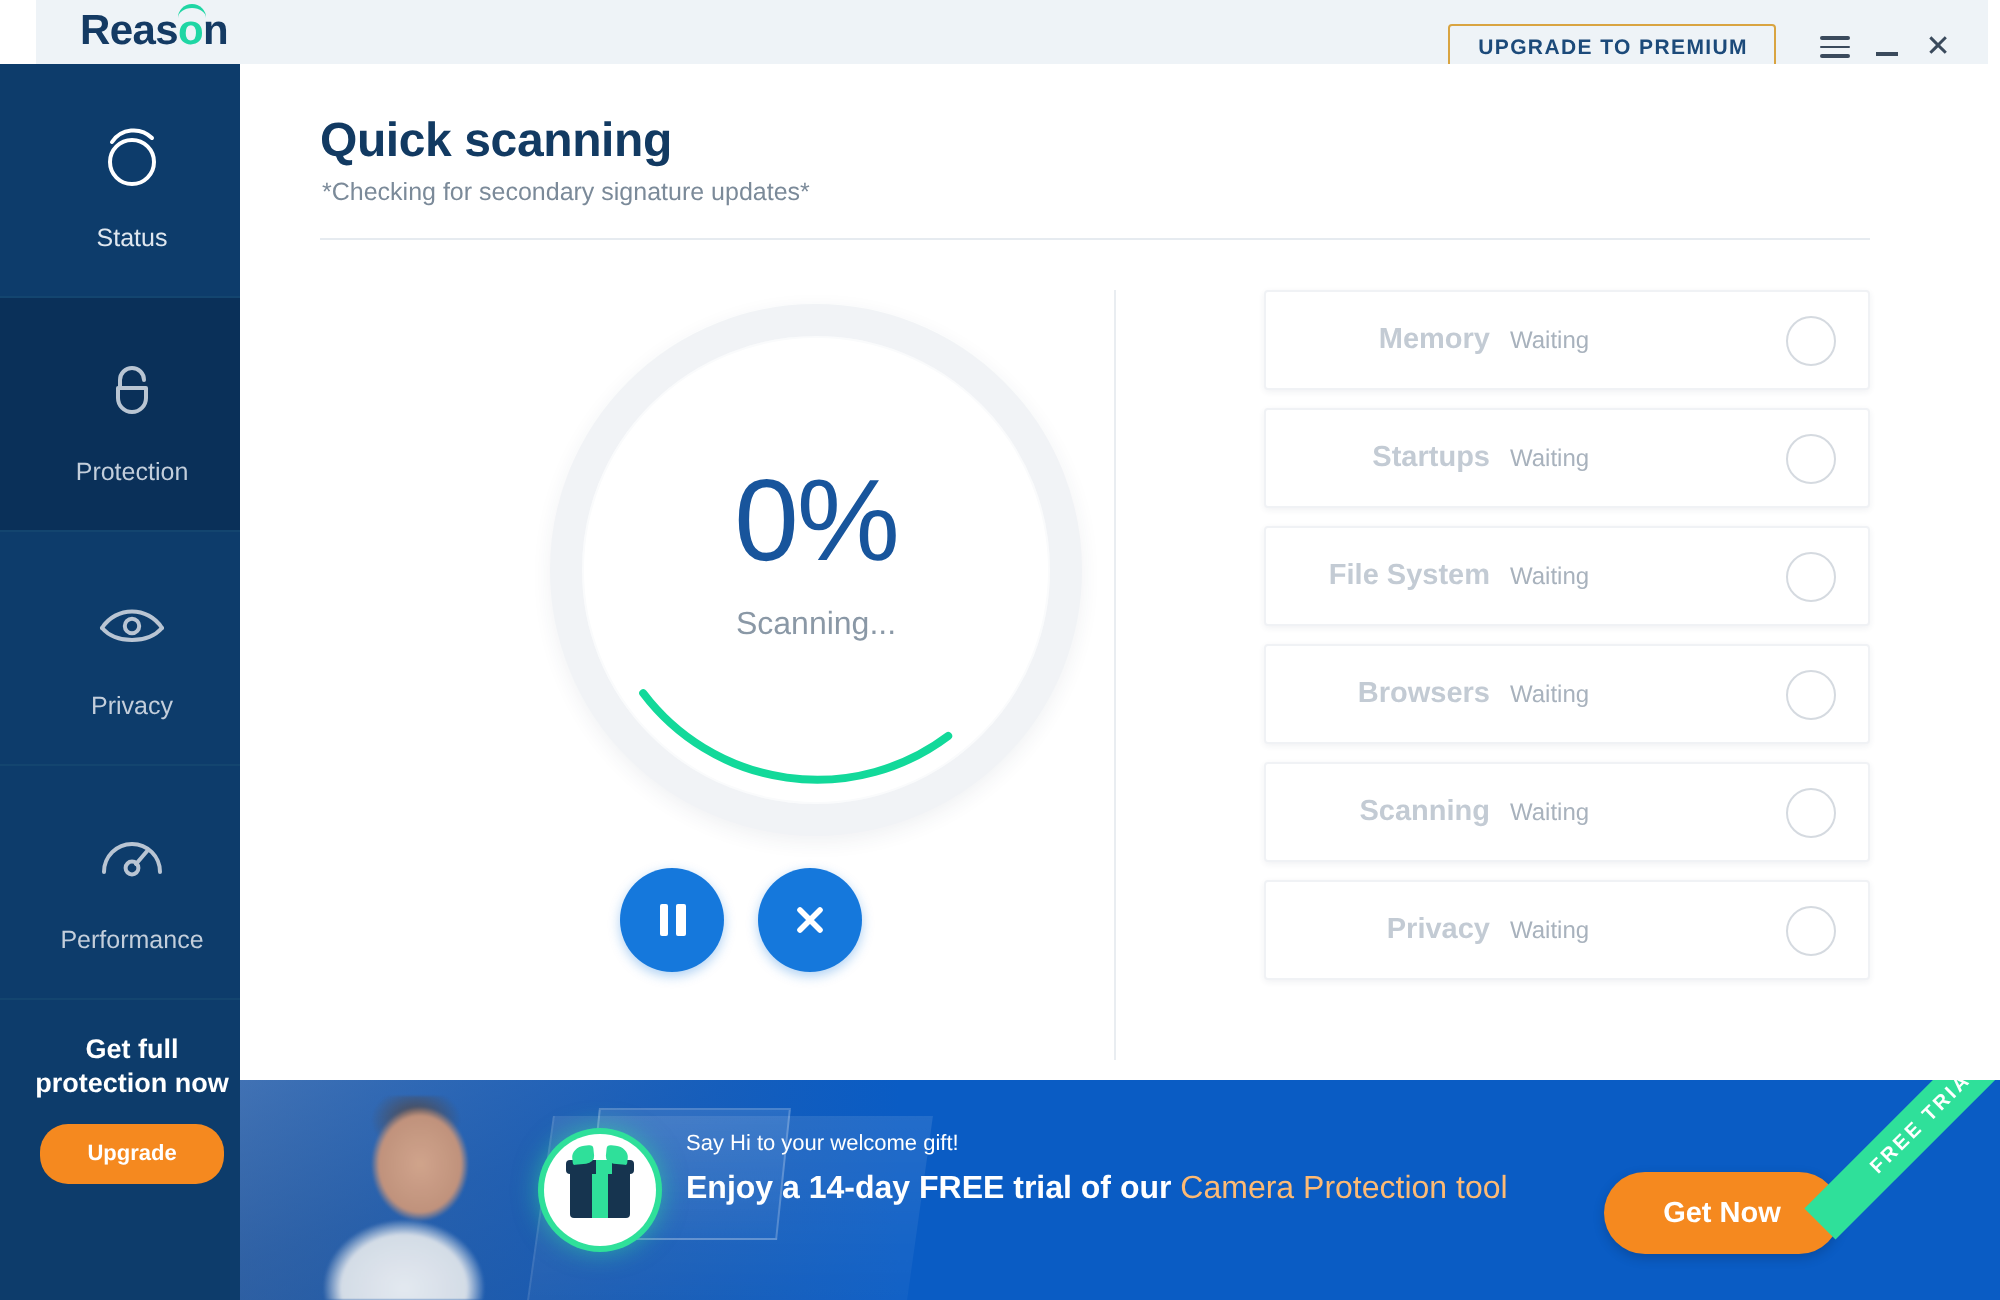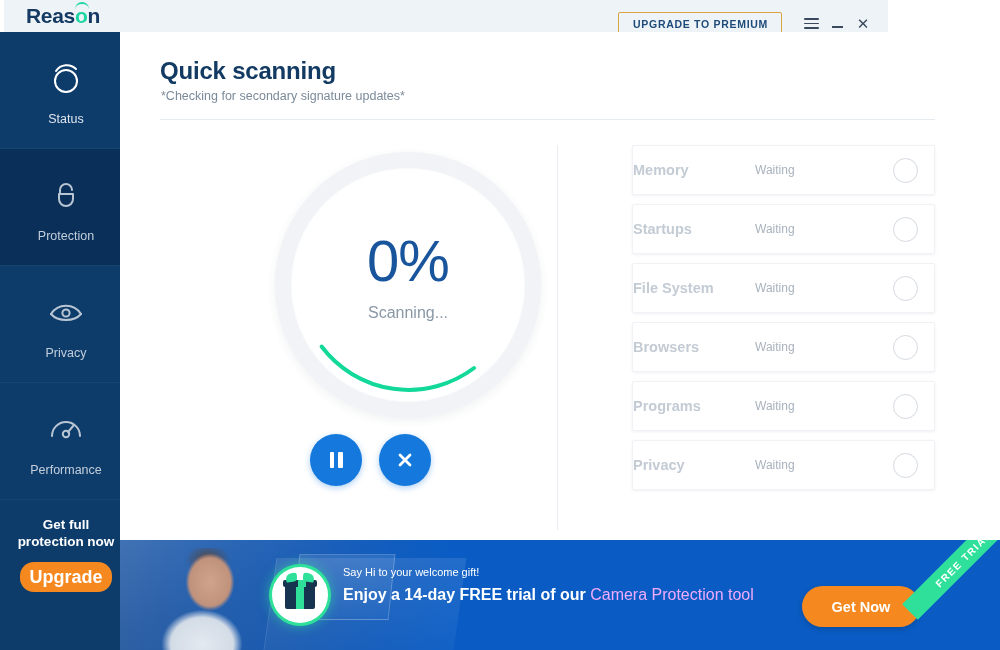--- a/index.html
+++ b/index.html
@@ -5,21 +5,21 @@
   * { box-sizing: border-box; margin: 0; padding: 0; }
   html, body {
     width: 1000px; height: 650px;
     font-family: "Liberation Sans", sans-serif;
     overflow: hidden; background: #ffffff;
   }
   .app { position: relative; width: 1000px; height: 650px; background: #ffffff; }
 
   
   .titlebar {
-    position: absolute; left: 4px; top: 0; width: 884px; height: 32px;
+    position: absolute; left: 18px; top: 0; width: 976px; height: 32px;
     background: #eef3f7; display: flex; align-items: center;
   }
   .logo {
     margin-left: 22px; font-size: 21px; font-weight: 700;
     color: #143a63; letter-spacing: -0.3px; position: relative;
     font-family: "Liberation Sans", sans-serif;
   }
   .logo .accent { color: #1fd6a4; position: relative; }
   .logo .swoosh {
     position: absolute; left: 0px; top: -2px; width: 14px; height: 7px;
@@ -63,21 +63,21 @@
   .promo {
     flex: 1; display: flex; flex-direction: column; align-items: center;
     justify-content: flex-start; padding-top: 16px;
   }
   .promo-title {
     color: #ffffff; font-size: 13.5px; font-weight: 700; text-align: center;
     line-height: 17px; width: 104px;
   }
   .promo-btn {
     margin-top: 12px; width: 92px; height: 30px; background: #f5891f;
-    color: #ffffff; font-size: 18px; font-weight: 700; border: none;
+    color: #ffffff; font-size: 11px; font-weight: 700; border: none;
     border-radius: 14px; cursor: pointer; font-family: "Liberation Sans", sans-serif;
   }
 
   
   .main {
     position: absolute; left: 120px; top: 32px; width: 880px; height: 508px;
     background: #ffffff;
   }
   .page-title {
     position: absolute; left: 40px; top: 25px;
@@ -127,21 +127,21 @@
   }
 
   
   .scan-list { position: absolute; left: 512px; top: 113px; width: 303px; }
   .scan-row {
     height: 50px; background: #ffffff; border: 1px solid #f0f2f5;
     border-radius: 2px; margin-bottom: 9px; display: flex; align-items: center;
     box-shadow: 0 1px 3px rgba(40,60,90,0.07);
   }
   .scan-name {
-    width: 122px; text-align: left; font-size: 14.5px; font-weight: 700;
+    width: 122px; text-align: right; font-size: 14.5px; font-weight: 700;
     color: #c3cbd4; padding-right: 10px;
   }
   .scan-status { flex: 1; font-size: 12px; color: #a8b2bd; }
   .scan-ind {
     width: 25px; height: 25px; border-radius: 50%;
     border: 1.4px solid #d5dae0; margin-right: 16px;
   }
 
   
   .banner {
@@ -195,21 +195,21 @@
   .gift-box .lid-r { position: absolute; left: 13px; top: -5px; width: 8px; height: 7px; background: #2fe09a; }
   .gift-box .bow-l, .gift-box .bow-r {
     position: absolute; top: -12px; width: 11px; height: 9px; background: #2fe09a;
   }
   .gift-box .bow-l { left: 1px; border-radius: 60% 20% 40% 10%; transform: rotate(-6deg); }
   .gift-box .bow-r { left: 18px; border-radius: 20% 60% 10% 40%; transform: rotate(6deg); }
 
   .banner-text { position: absolute; left: 223px; top: 26px; }
   .bn-line1 { font-size: 11px; color: #ffffff; font-weight: 400; }
   .bn-line2 { margin-top: 8px; font-size: 16px; color: #ffffff; font-weight: 700; }
-  .bn-line2 .hl { color: #f0abfc; font-weight: 400; }
+  .bn-line2 .hl { color: #fdba74; font-weight: 400; }
   .get-now {
     position: absolute; left: 682px; top: 46px; width: 118px; height: 41px;
     background: #f5891f; color: #fff; border: none; border-radius: 21px;
     font-size: 14.5px; font-weight: 700; cursor: pointer;
     font-family: "Liberation Sans", sans-serif;
     box-shadow: 0 2px 6px rgba(0,0,0,0.18);
   }
   .ribbon {
     position: absolute; right: -38px; top: 8px; width: 150px; height: 22px;
     background: #2fe09a; transform: rotate(-45deg);
@@ -346,21 +346,21 @@
         <div class="scan-name">File System</div>
         <div class="scan-status">Waiting</div>
         <div class="scan-ind"></div>
       </div>
       <div class="scan-row">
         <div class="scan-name">Browsers</div>
         <div class="scan-status">Waiting</div>
         <div class="scan-ind"></div>
       </div>
       <div class="scan-row">
-        <div class="scan-name">Programs</div>
+        <div class="scan-name">Scanning</div>
         <div class="scan-status">Waiting</div>
         <div class="scan-ind"></div>
       </div>
       <div class="scan-row">
         <div class="scan-name">Privacy</div>
         <div class="scan-status">Waiting</div>
         <div class="scan-ind"></div>
       </div>
     </div>
   </div>

